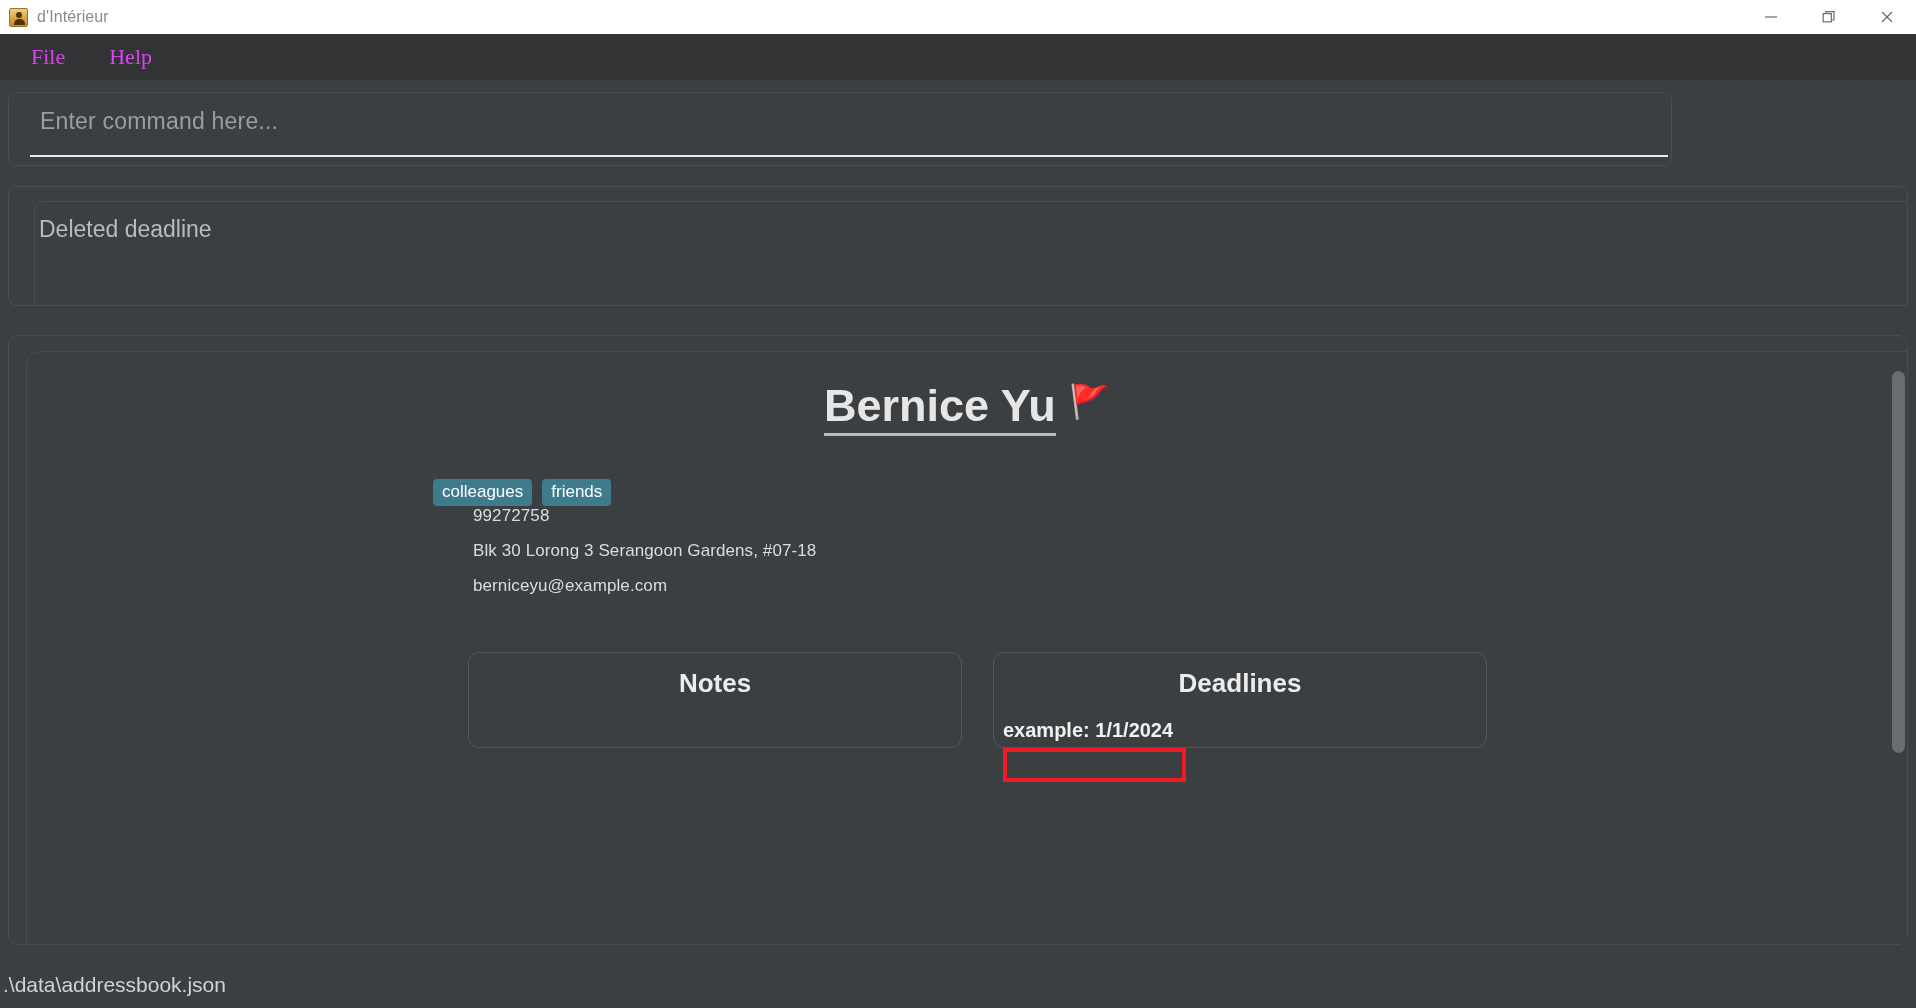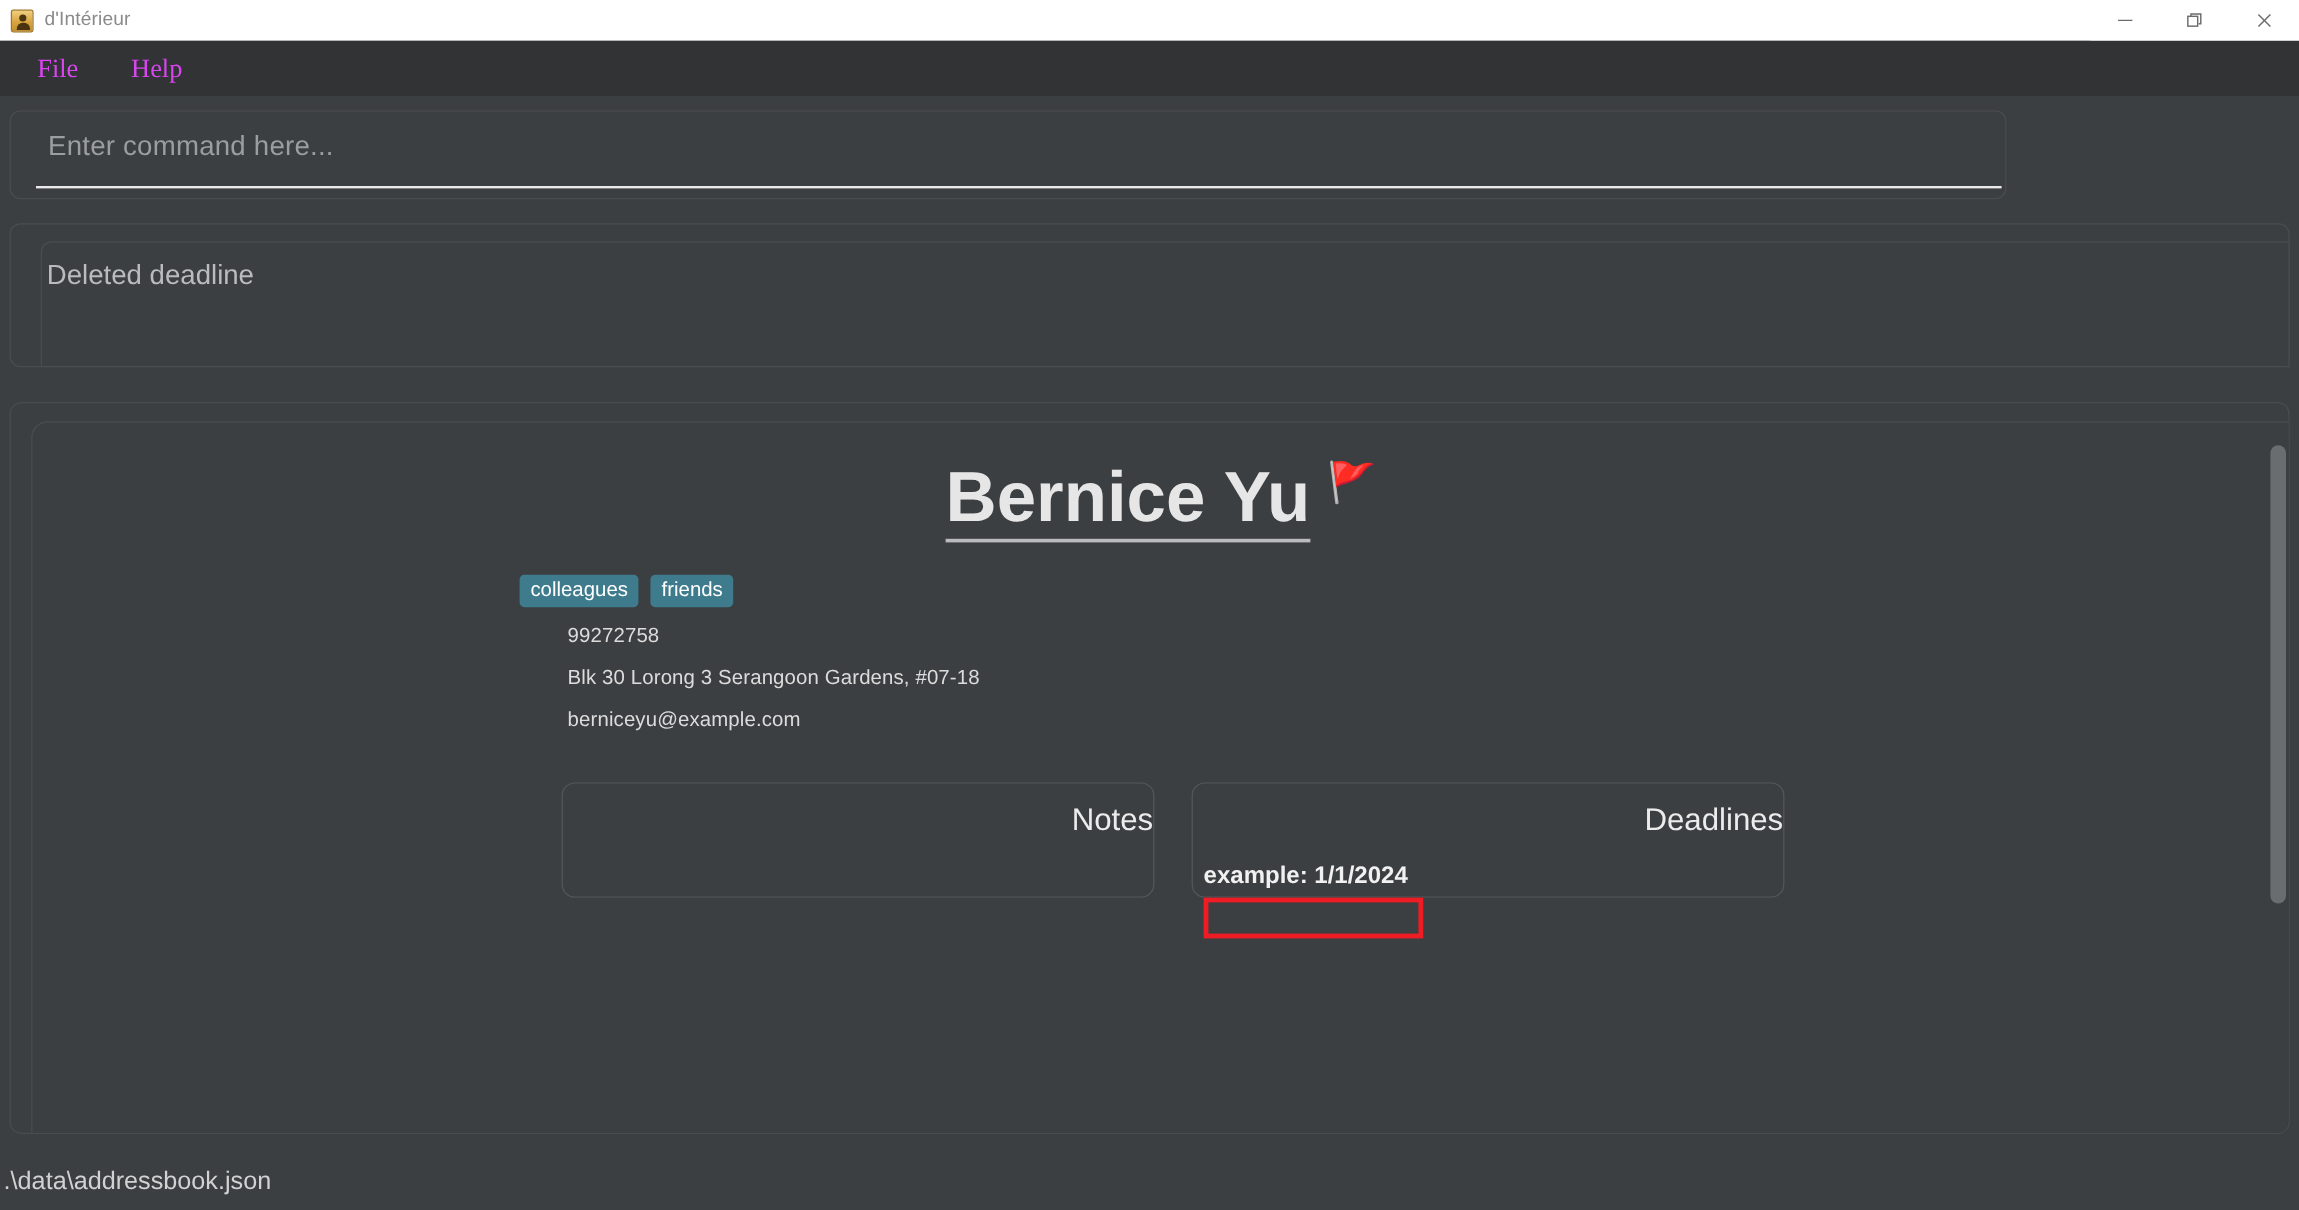--- a/index.html
+++ b/index.html
@@ -98,49 +98,49 @@
     position:absolute; left:17px; top:15px; right:-2px; bottom:-2px;
     background:#3c3f41;
     border:1px solid #4a4d4f; border-top-left-radius:14px;
   }
 
   .person-name-wrap {
     position:absolute; left:0; right:0; top:29px;
     display:flex; justify-content:center; align-items:flex-start; gap:14px;
   }
   .person-name {
-    font-size:59px; font-weight:bold; color:#e6e6e6;
+    font-size:45px; font-weight:bold; color:#e6e6e6;
     border-bottom:3px solid #b9bbbd; line-height:1.12;
     padding-bottom:2px;
   }
   .flag-icon { font-size:33px; line-height:1.3; }
 
   .details { position:absolute; left:406px; top:127px; }
-  .tag-row { display:flex; gap:10px; margin-bottom:14px; }
+  .tag-row { display:flex; gap:10px; }
   .tag {
     background:#3e7b8d; color:#ffffff;
     font-size:17px; padding:3px 9px 4px; border-radius:4px;
     font-family:"Liberation Sans", sans-serif;
   }
   .detail-line {
     font-size:17px; color:#dcdcdc; margin-bottom:15px;
     letter-spacing:.1px;
     margin-left:40px;
   }
 
   
   .panel {
     position:absolute; top:300px; height:96px;
     background:#3c3f41;
     border:1px solid #55585a; border-radius:11px;
   }
   .panel-notes { left:441px; width:494px; }
   .panel-deadlines { left:966px; width:494px; }
   .panel-title {
-    text-align:right; font-size:26px; font-weight:normal;
+    text-align:center; font-size:26px; font-weight:bold;
     color:#ececec; margin-top:15px;
   }
   .deadline-example {
     position:absolute; left:9px; top:66px;
     font-size:20px; font-weight:bold; color:#f1f1f1;
     white-space:nowrap;
     text-align:right;
   }
   .deadline-empty-field {
     position:absolute; left:9px; top:95px;

